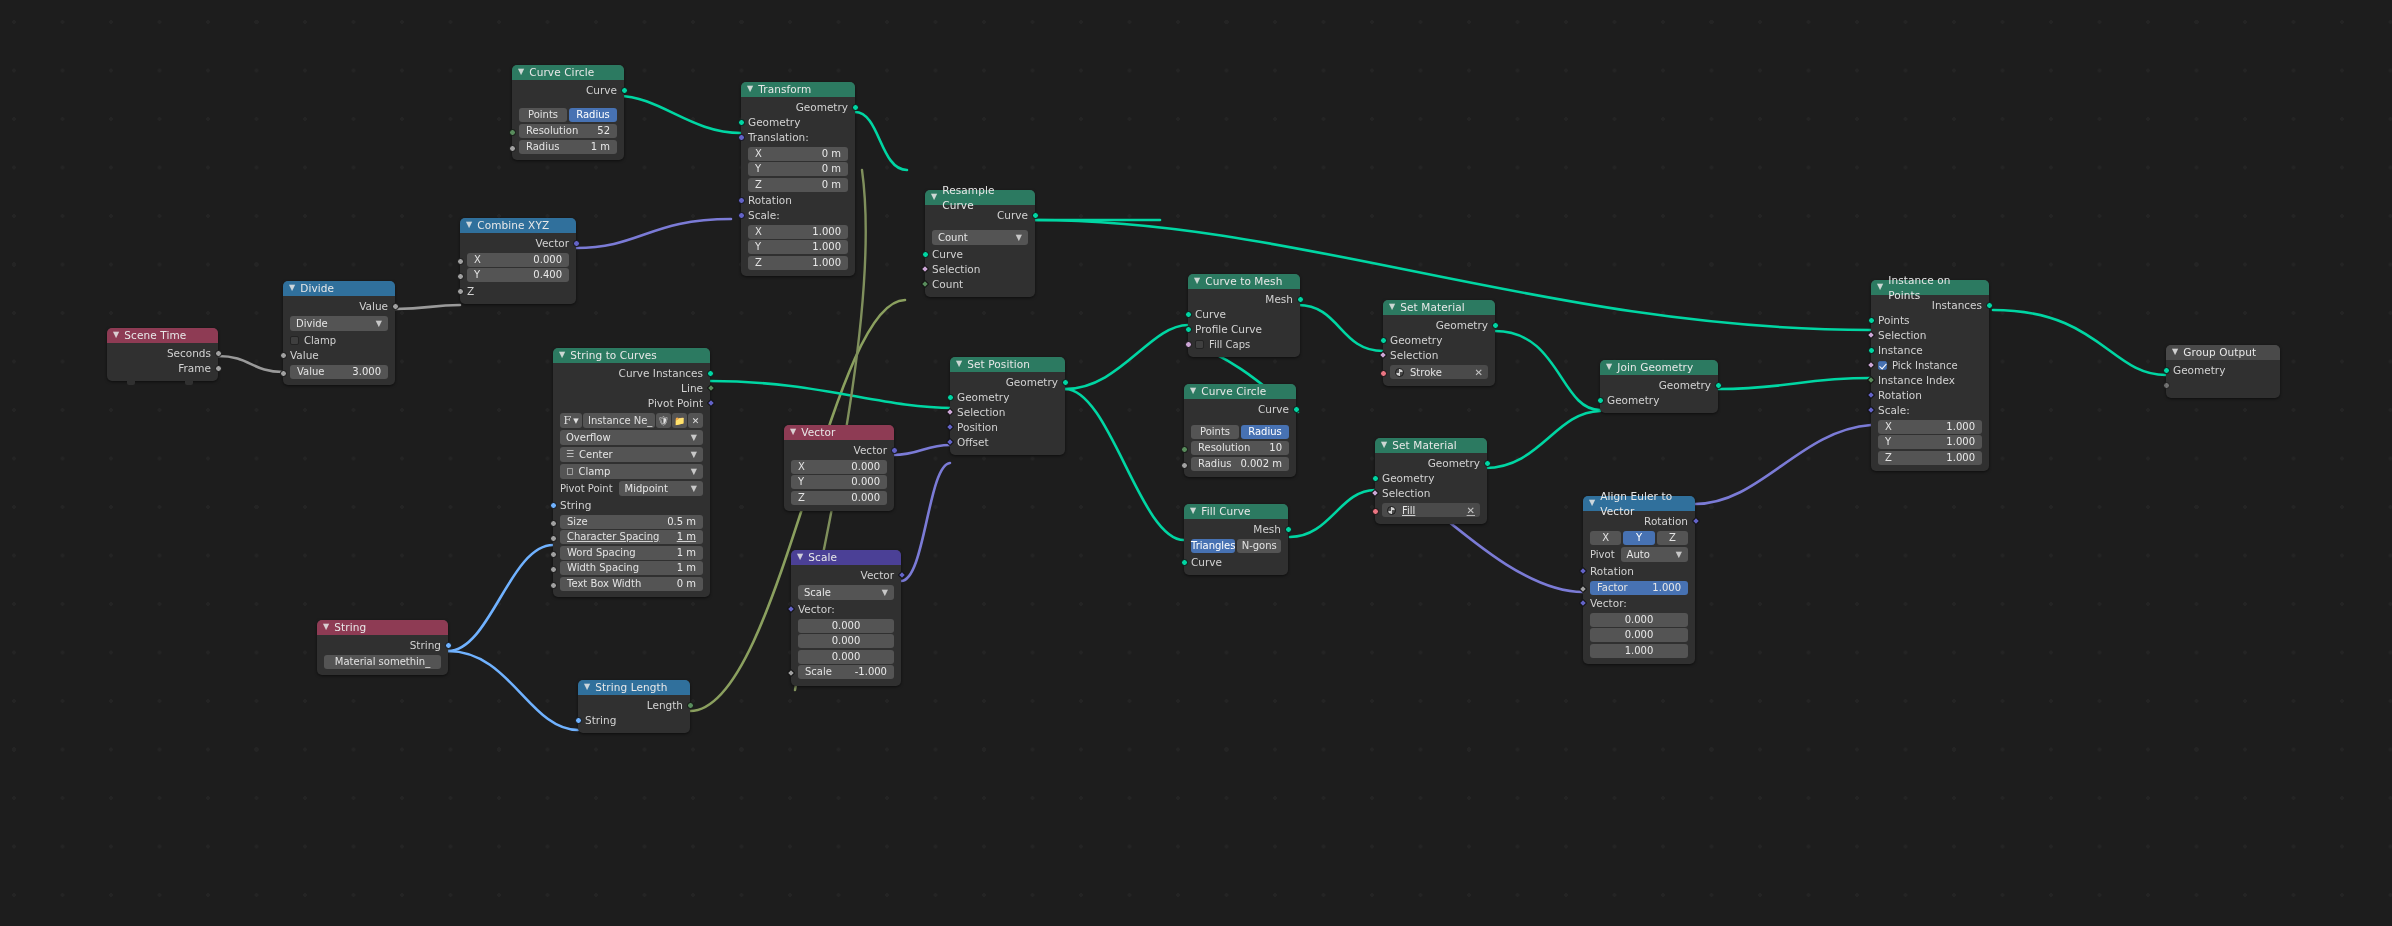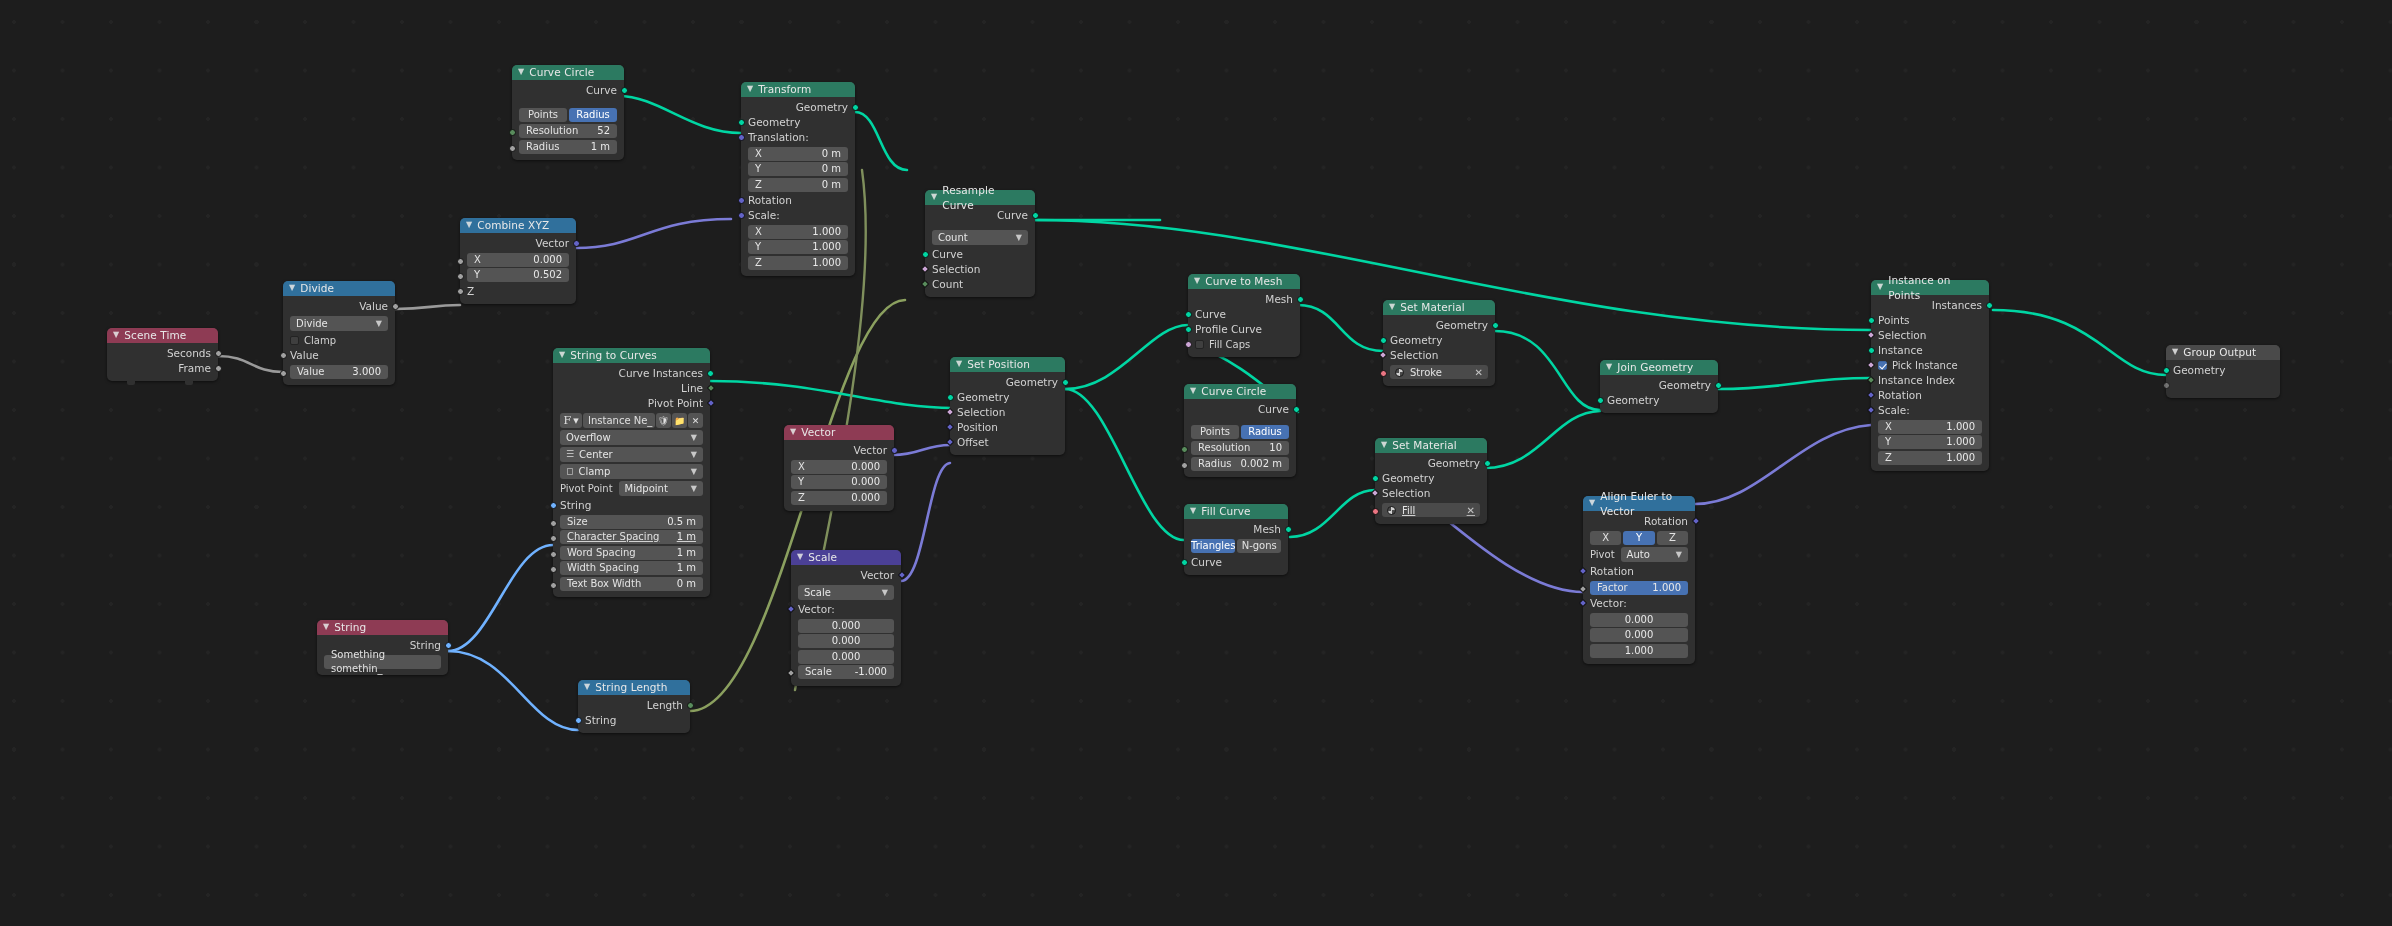--- a/index.html
+++ b/index.html
@@ -247,21 +247,21 @@
         <span class="sk L s-val" style="top:5px;"></span>
         <div class="field">
           <span>X</span>
           <span class="fv">0.000</span>
         </div>
       </div>
       <div style="position:relative;">
         <span class="sk L s-val" style="top:5px;"></span>
         <div class="field">
           <span>Y</span>
-          <span class="fv">0.502</span>
+          <span class="fv">0.400</span>
         </div>
       </div>
       <div class="row">
         <span class="sk L s-val" style="top:4px;"></span>
         <span>Z</span>
       </div>
     </div>
   </div>
 
   <div class="node" style="left:512px;top:65px;width:112px;">
@@ -471,21 +471,21 @@
     <div class="hdr h-inp">
       <span class="chev">▼</span>
       <span>String</span>
     </div>
     <div class="body">
       <div class="row out">
         <span>String</span>
         <span class="sk R s-str" style="top:4px;"></span>
       </div>
       <div class="field center">
-        <span>Something somethin_</span>
+        <span>Material somethin_</span>
       </div>
     </div>
   </div>
 
   <div class="node" style="left:578px;top:680px;width:112px;">
     <div class="hdr h-cvt">
       <span class="chev">▼</span>
       <span>String Length</span>
     </div>
     <div class="body">

